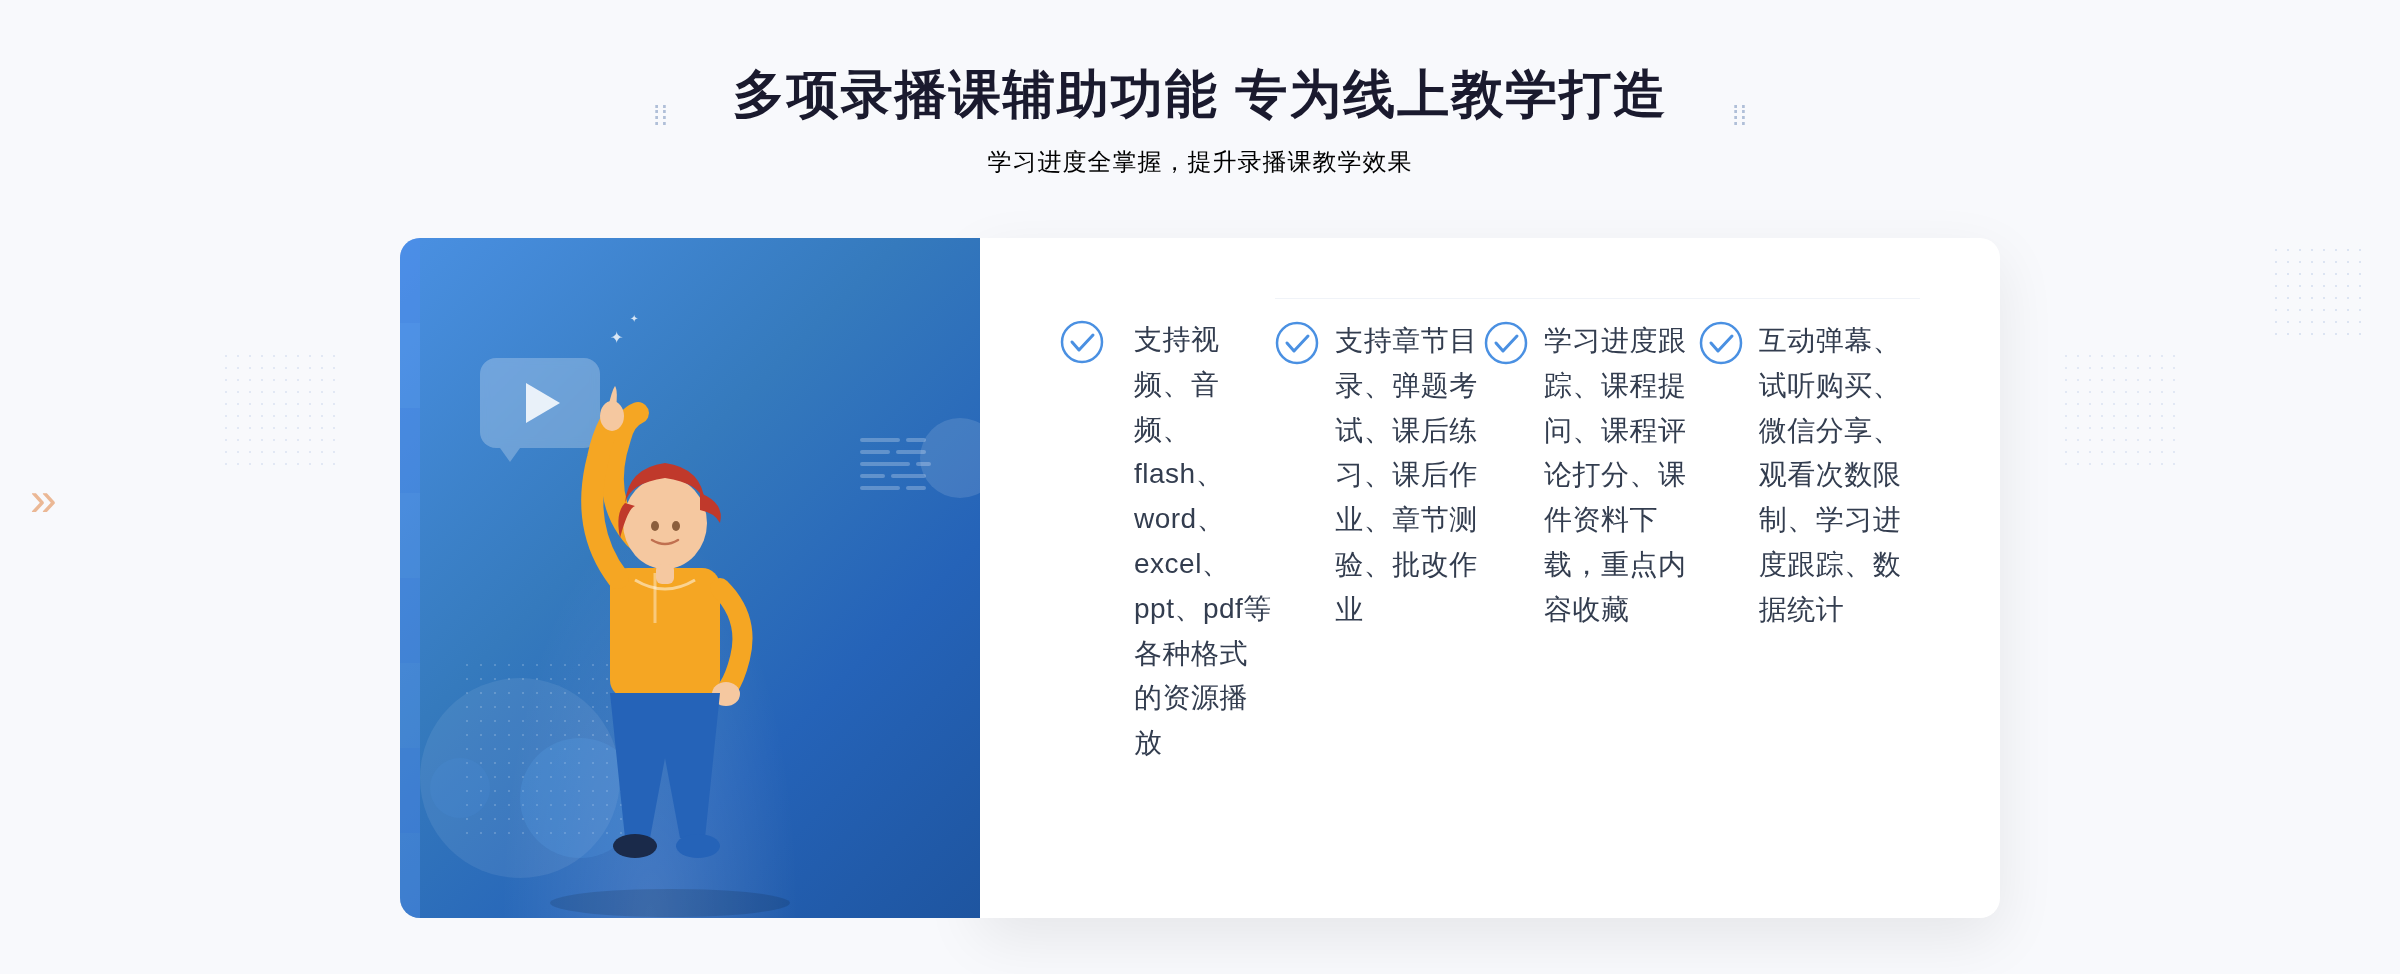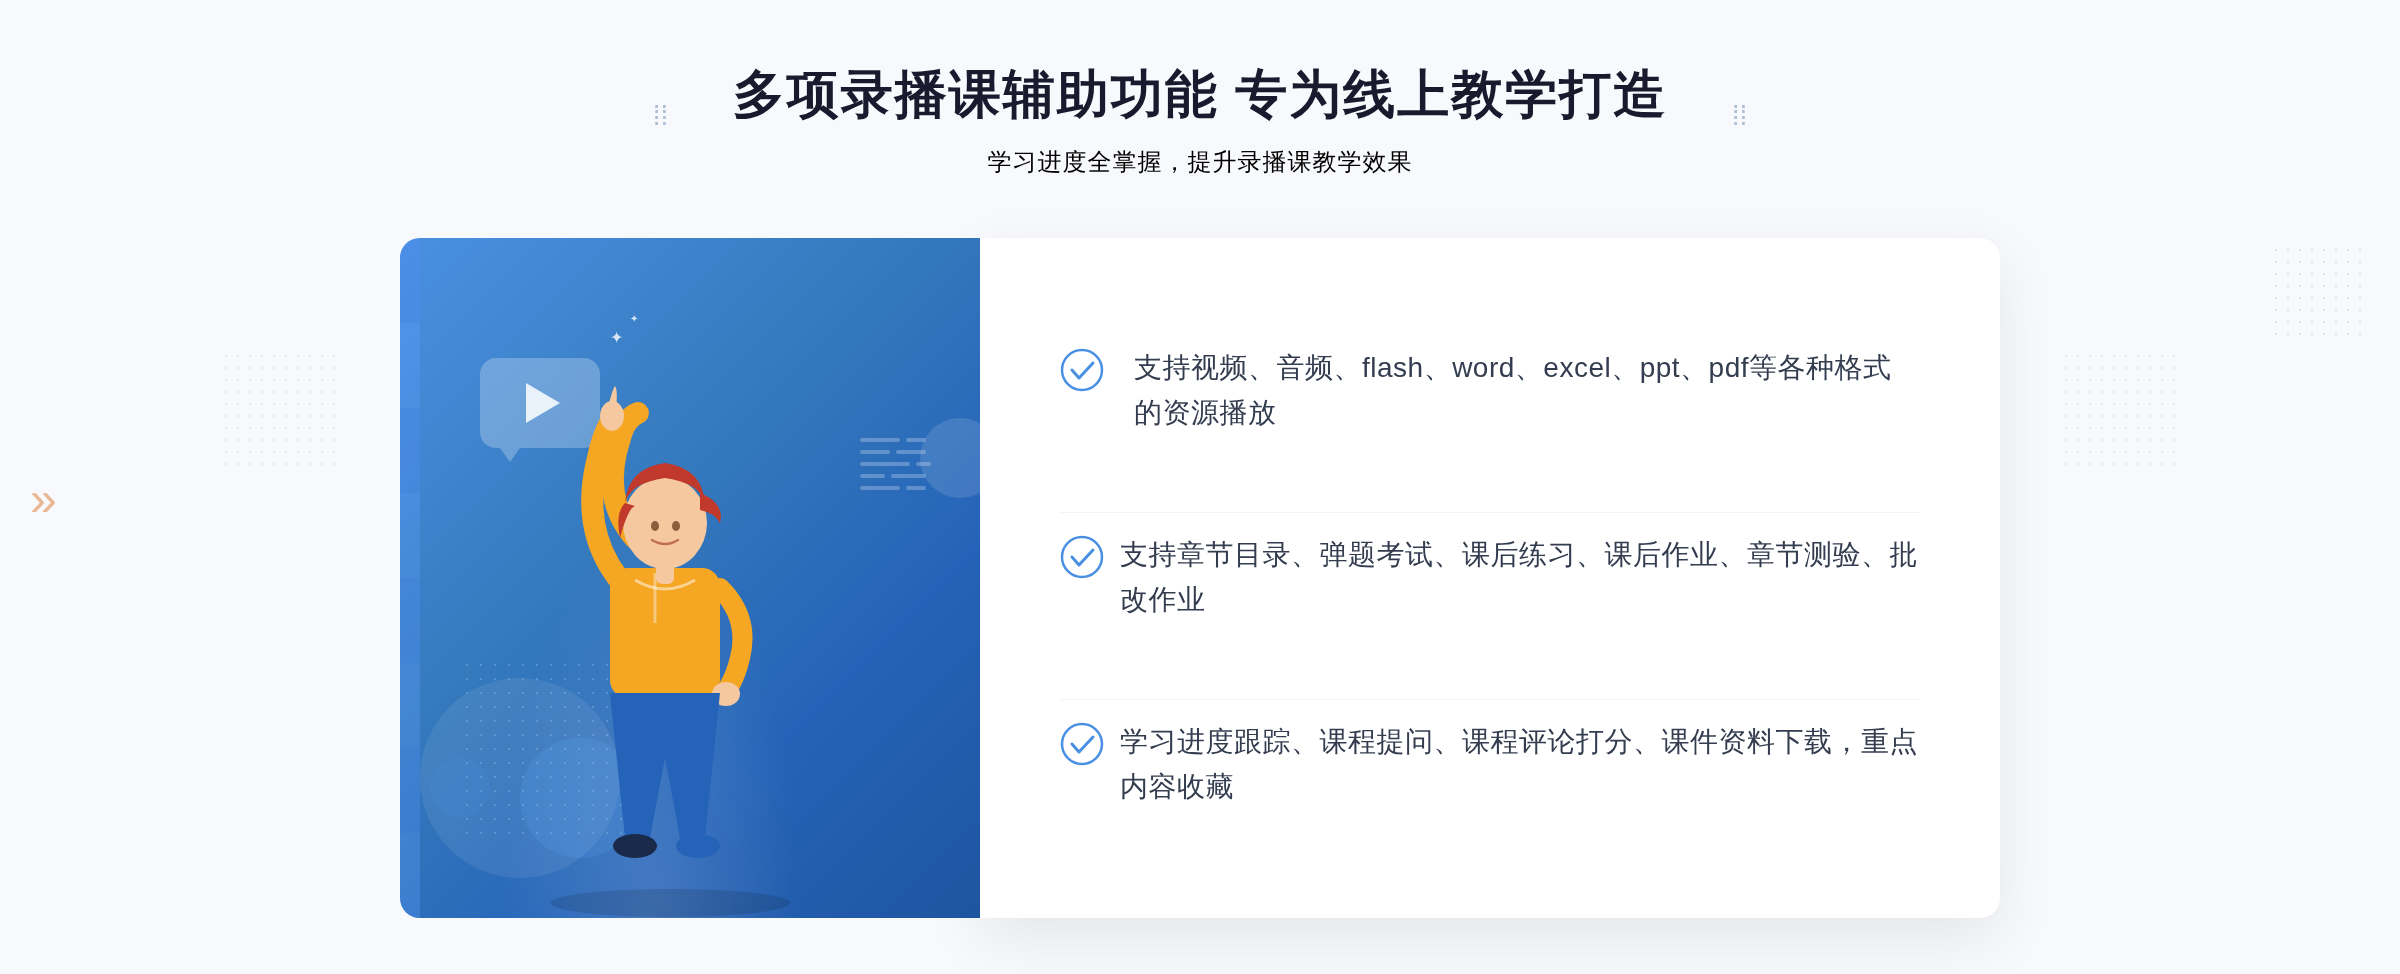--- a/index.html
+++ b/index.html
@@ -221,21 +221,21 @@
       background: rgba(255,255,255,0.12);
     }
 
     
     .features-panel {
       flex: 1;
       background: #ffffff;
       border-radius: 0 20px 20px 0;
       padding: 60px 80px;
       display: flex;
-      flex-direction: column;
+      flex-direction: row;
       justify-content: space-around;
       box-shadow: 0 20px 60px rgba(0,0,0,0.08);
     }
 
     .feature-item {
       display: flex;
       align-items: flex-start;
       gap: 30px;
       padding: 20px 0;
     }
@@ -491,20 +491,29 @@
       <div class="feature-item">
         <div class="check-icon">
           <svg viewBox="0 0 44 44" xmlns="http://www.w3.org/2000/svg">
             <circle cx="22" cy="22" r="20" fill="none" stroke="#4a90e2" stroke-width="2.5"></circle>
             <polyline points="12,22 19,30 33,15" fill="none" stroke="#4a90e2" stroke-width="3" stroke-linecap="round" stroke-linejoin="round"></polyline>
           </svg>
         </div>
         <span class="feature-text">学习进度跟踪、课程提问、课程评论打分、课件资料下载，重点内容收藏</span>
       </div>
 
+      <div class="feature-item">
+        <div class="check-icon">
+          <svg viewBox="0 0 44 44" xmlns="http://www.w3.org/2000/svg">
+            <circle cx="22" cy="22" r="20" fill="none" stroke="#4a90e2" stroke-width="2.5"></circle>
+            <polyline points="12,22 19,30 33,15" fill="none" stroke="#4a90e2" stroke-width="3" stroke-linecap="round" stroke-linejoin="round"></polyline>
+          </svg>
+        </div>
+        <span class="feature-text">互动弹幕、试听购买、微信分享、观看次数限制、学习进度跟踪、数据统计</span>
+      </div>
 
     </div>
 
   </div>
 
   <div class="outer-left-deco">
     <span class="chevron-deco">»</span>
   </div>
 
   <div class="outer-right-deco">

